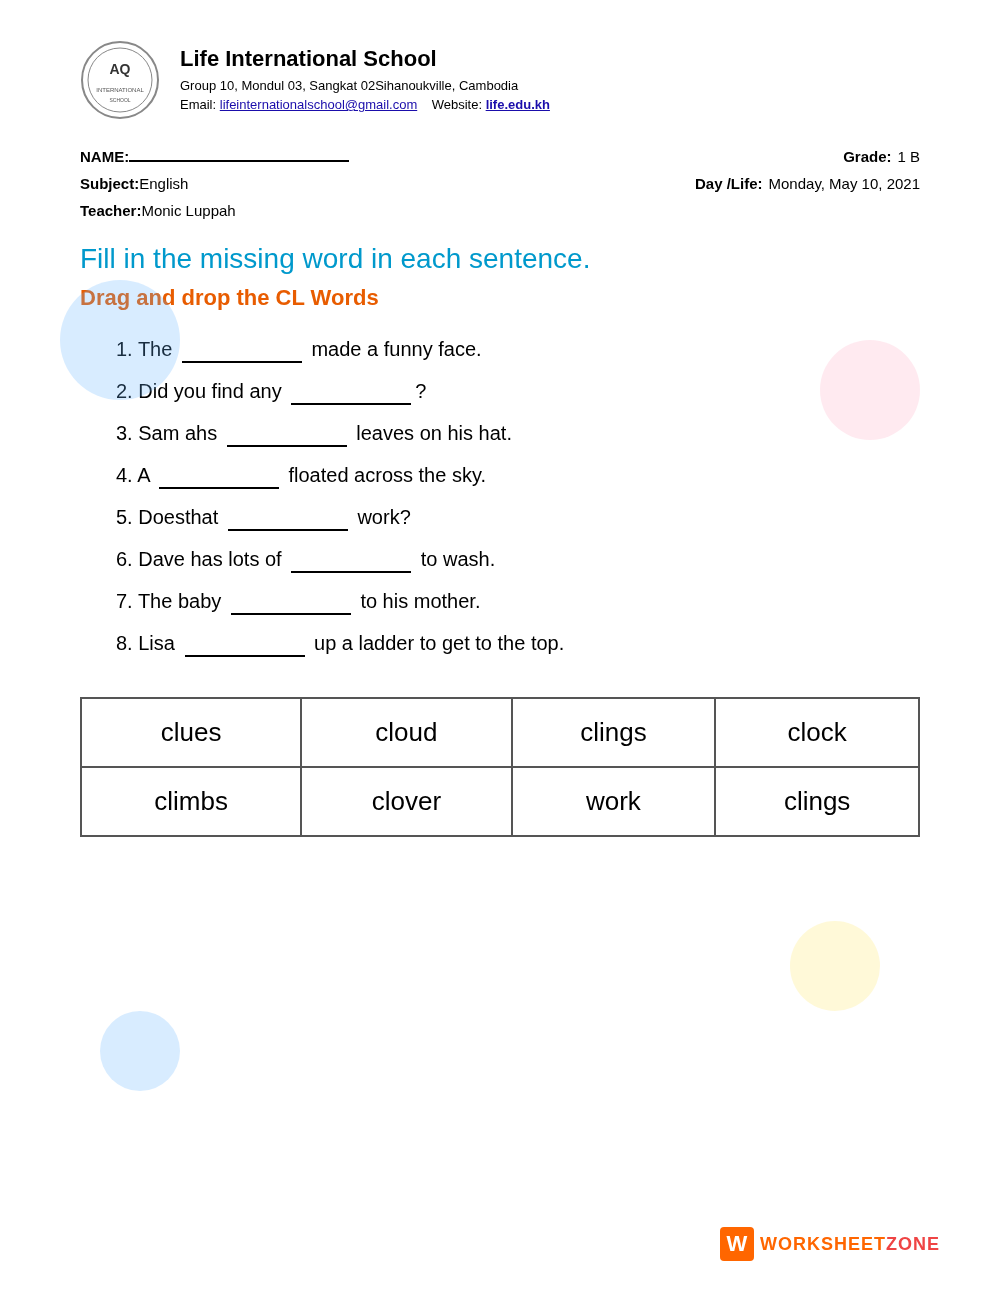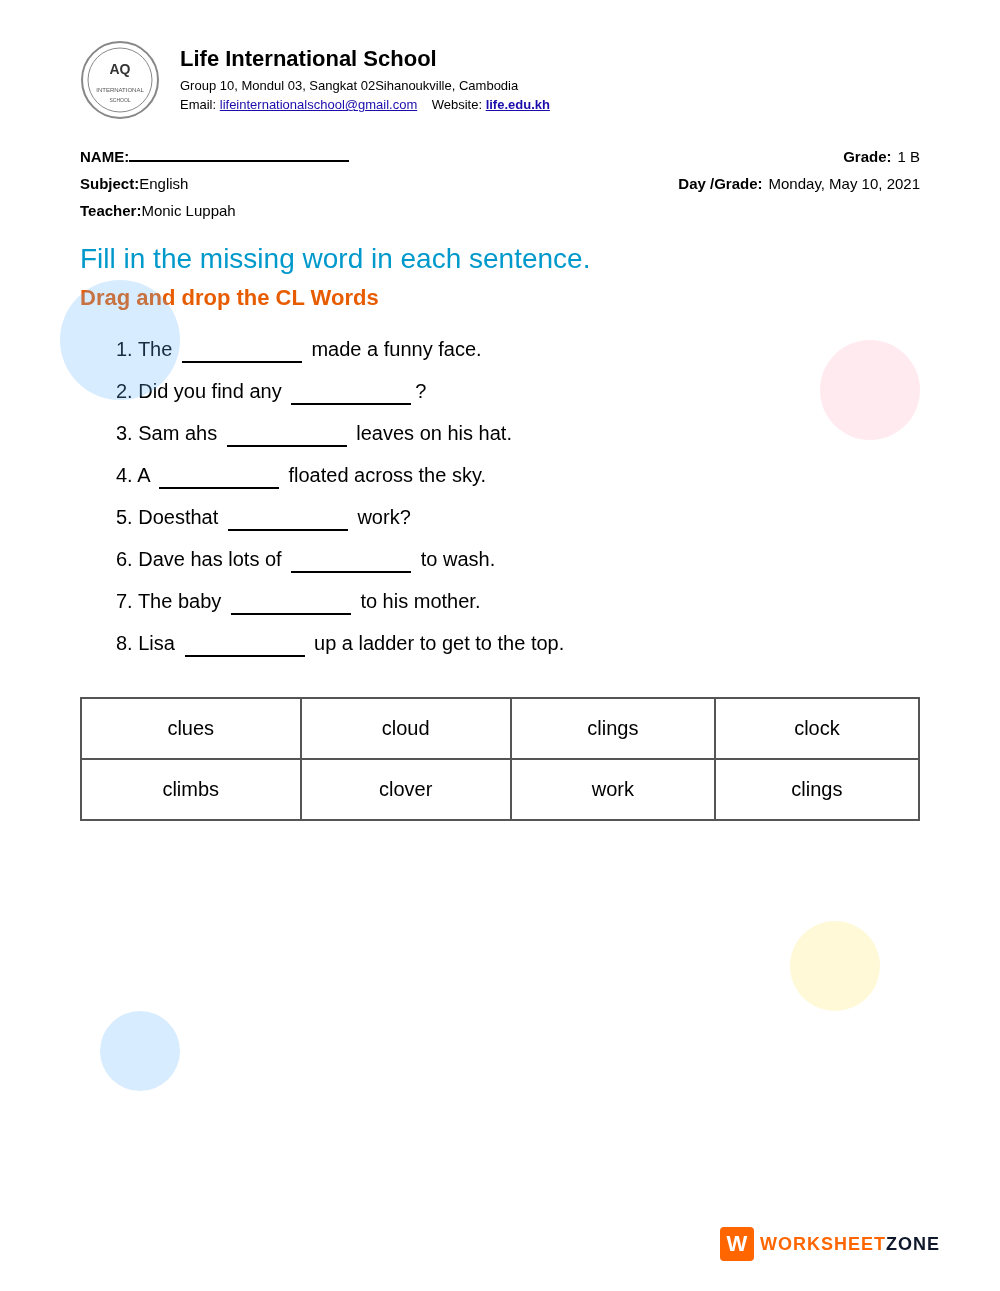--- a/index.html
+++ b/index.html
@@ -96,21 +96,21 @@
 
     
     .word-table {
       border-collapse: collapse;
       width: 100%;
       margin-top: 20px;
     }
     .word-table td {
       border: 2px solid #555;
       text-align: center;
-      font-size: 20px;
+      font-size: 26px;
       padding: 18px 10px;
       font-weight: normal;
       color: #000;
     }
 
     
     .blob-blue {
       position: absolute;
       border-radius: 50%;
       background: rgba(100, 180, 255, 0.25);
@@ -149,21 +149,21 @@
       align-items: center;
       justify-content: center;
       border-radius: 4px;
     }
     .footer-text {
       font-size: 18px;
       font-weight: bold;
       color: #333;
       letter-spacing: 1px;
     }
-    .footer-text span { color: #0f172a; }
+    .footer-text span { color: #ef4444; }
   </style>
 </head>
 <body>
 
 <div class="blob-blue" style="width:120px;height:120px;top:280px;left:60px;"></div>
 <div class="blob-pink" style="width:100px;height:100px;top:340px;right:80px;"></div>
 <div class="blob-yellow" style="width:90px;height:90px;bottom:280px;right:120px;"></div>
 <div class="blob-blue" style="width:80px;height:80px;bottom:200px;left:100px;"></div>
 
 <div class="header">
@@ -198,21 +198,21 @@
     <span class="value-normal">1 B</span>
   </div>
 </div>
 
 <div class="form-row">
   <div class="left">
     <span class="label-normal">Subject:</span>
     <span class="value-normal">English</span>
   </div>
   <div class="right">
-    <span class="label-normal">Day /Grade:</span>
+    <span class="label-normal">Day /Life:</span>
     <span class="value-normal">Monday, May 10, 2021</span>
   </div>
 </div>
 
 <div class="form-row">
   <div class="left">
     <span class="label-normal">Teacher:</span>
     <span class="value-normal">Monic Luppah</span>
   </div>
 </div>

